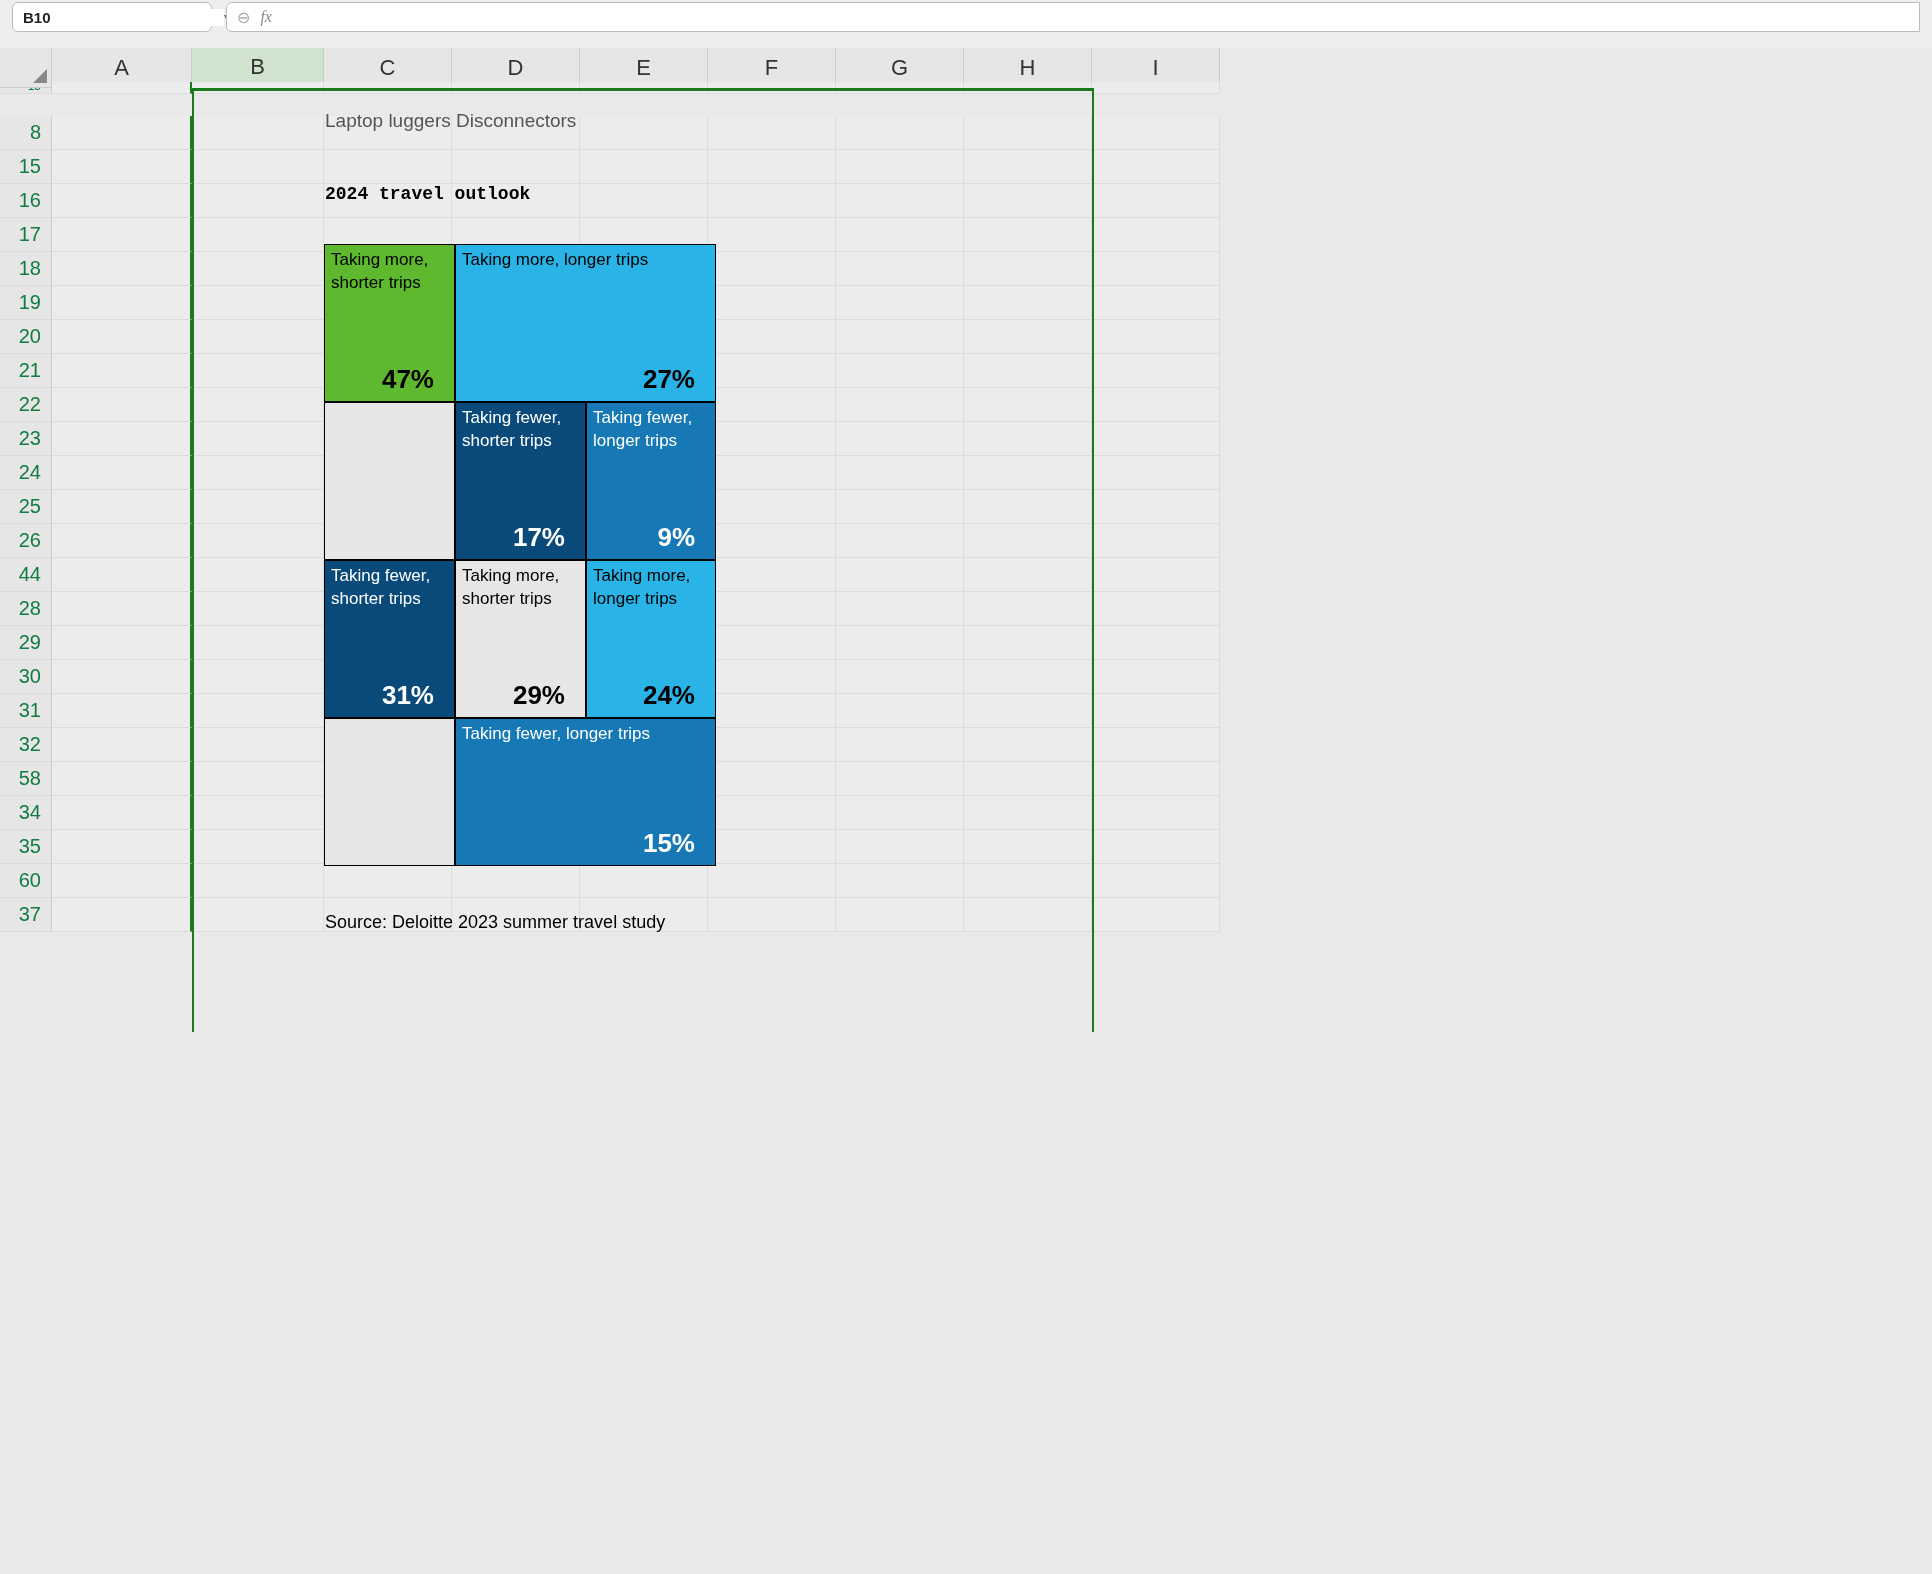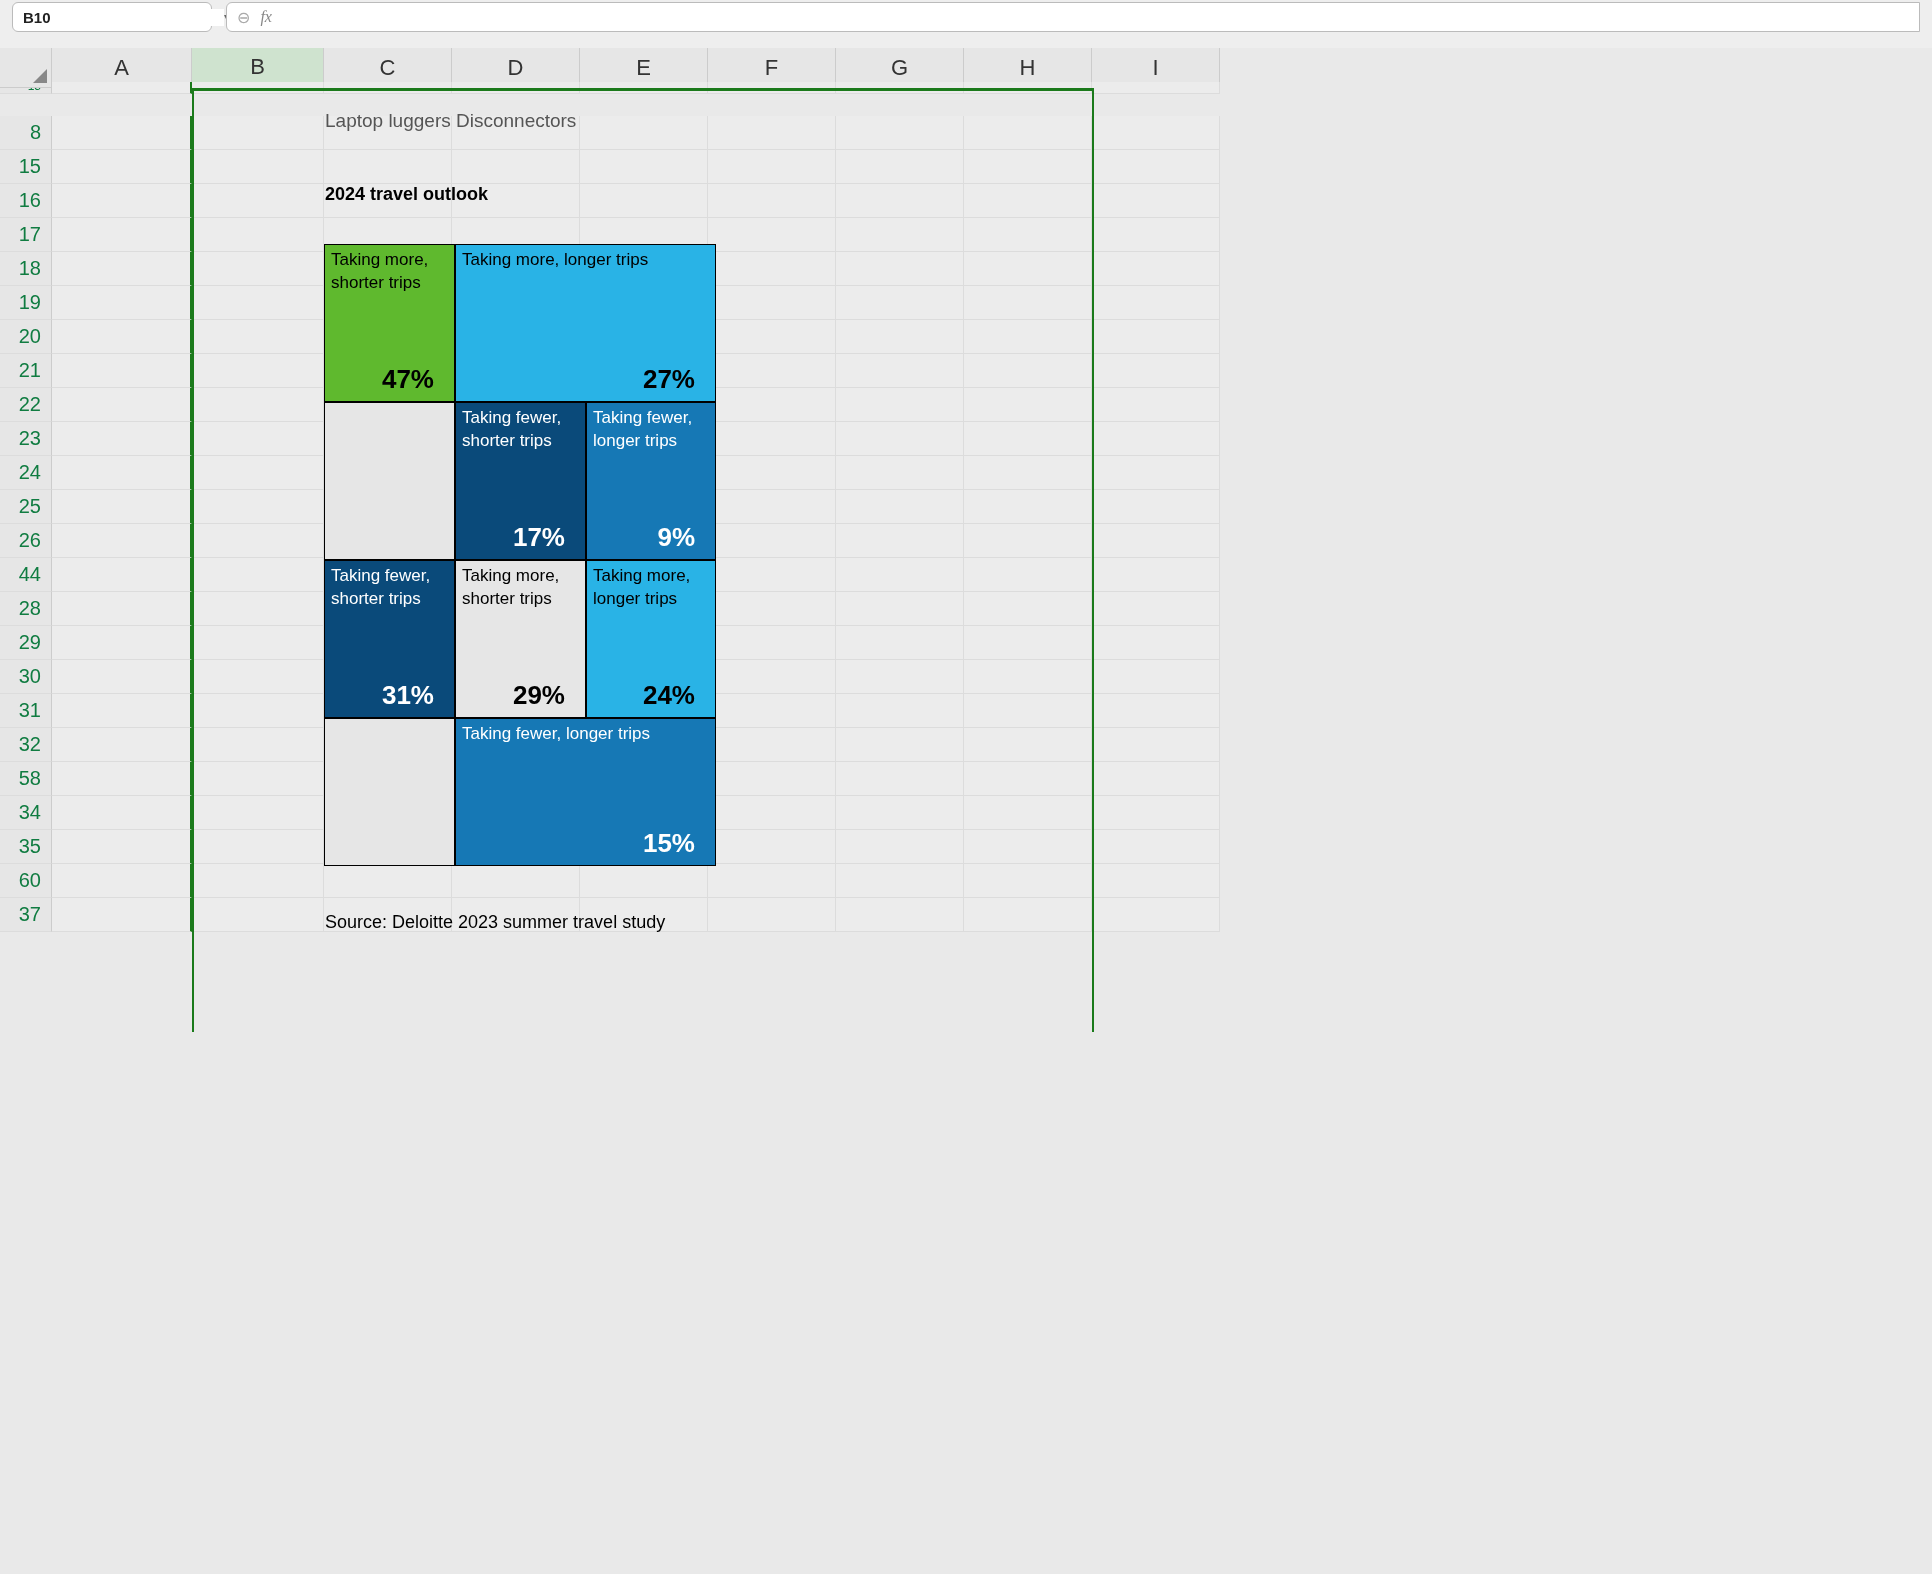--- a/index.html
+++ b/index.html
@@ -336,21 +336,21 @@
       <div class="cell"></div>
       <div class="cell"></div>
       <div class="cell"></div>
     </div>
 
   <div class="overlay">
 
     <div class="green-box outer"></div>
 
     <div class="txt title" style="left:325px; top:62px;">Laptop luggers Disconnectors</div>
-    <div class="txt bold" style="left:325px; top:136px;">2024 travel outlook</div>
+    <div class="txt bold" style="left:325px; top:136px;font-family:Liberation Mono, monospace;">2024 travel outlook</div>
 
     <div class="block-border" style="left:324px; top:196px; width:392px; height:158px;"></div>
     <div class="panel dark c-green" style="left:324px; top:196px; width:131px; height:158px;">
       <div class="lbl">Taking more, shorter trips</div>
       <div class="val">47%</div>
     </div>
     <div class="panel dark c-sky" style="left:455px; top:196px; width:261px; height:158px;">
       <div class="lbl">Taking more, longer trips</div>
       <div class="val">27%</div>
     </div>

